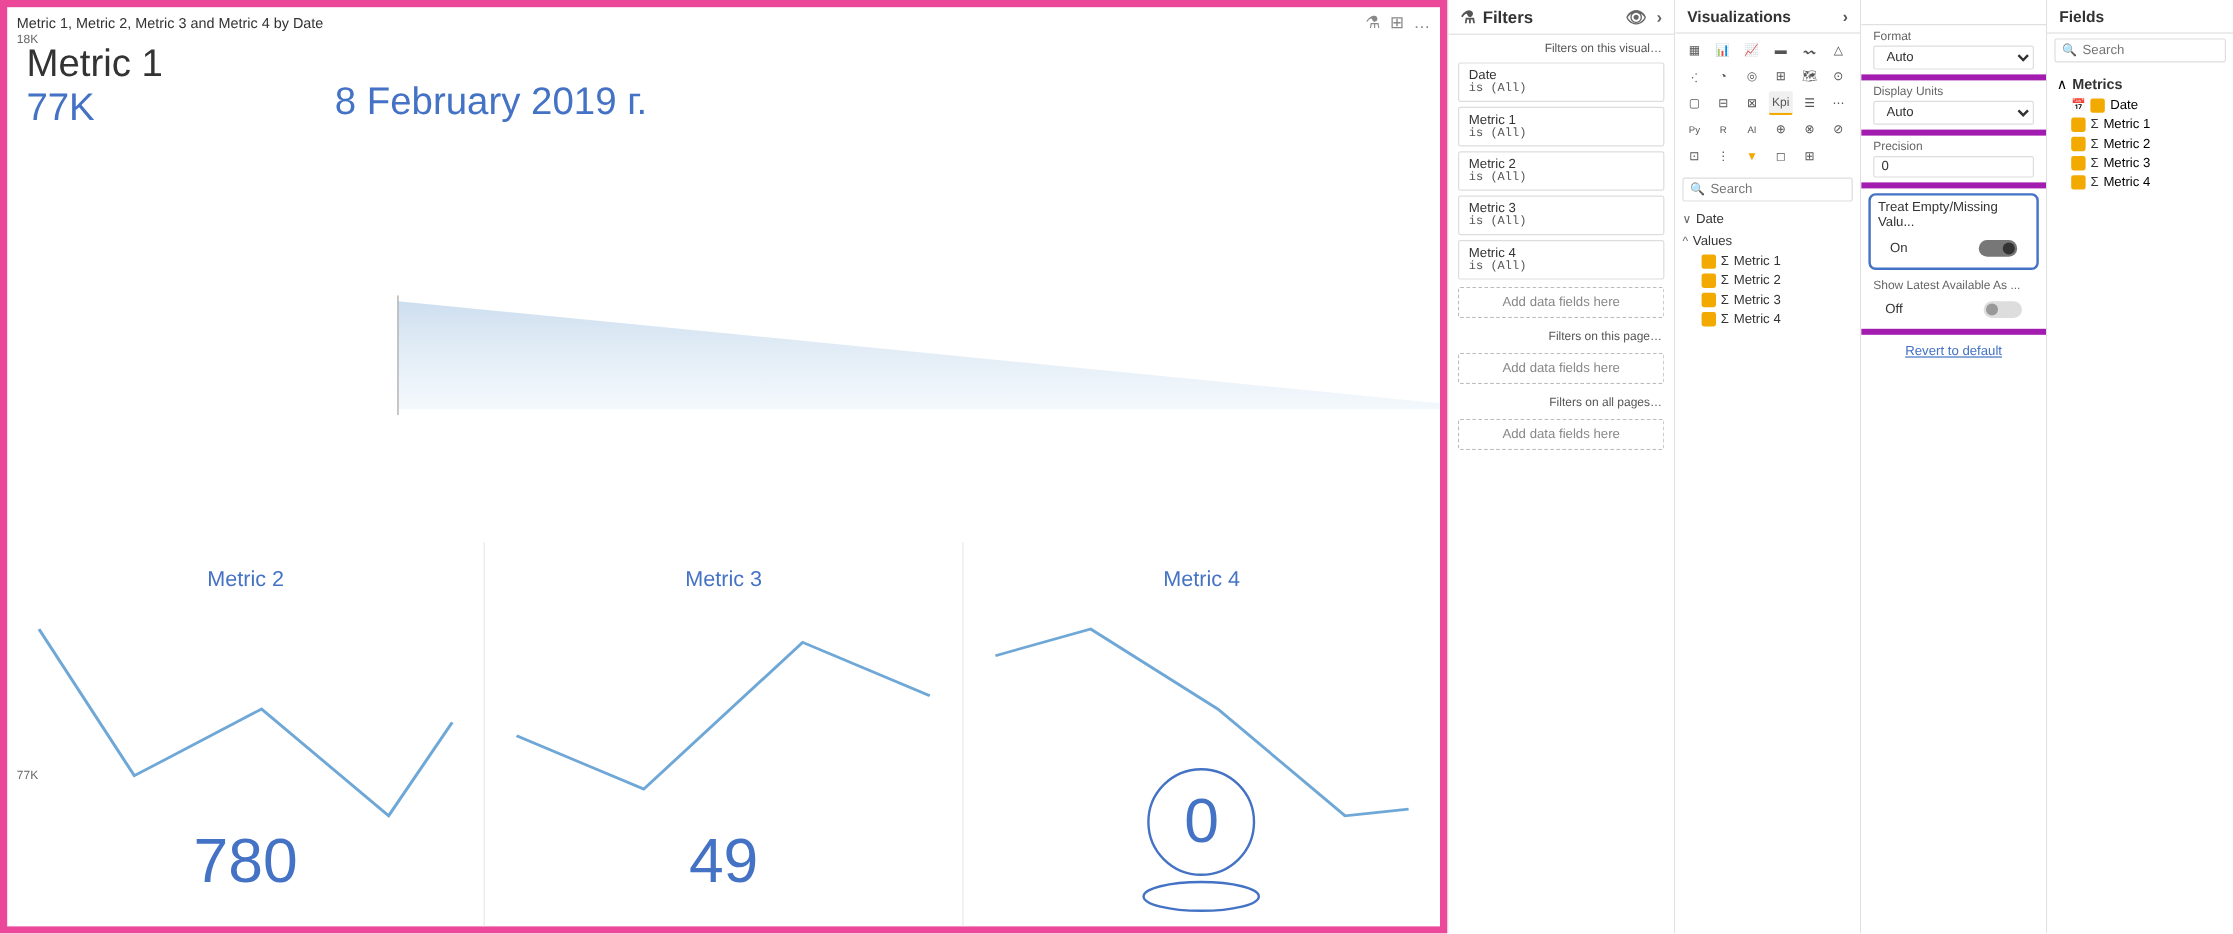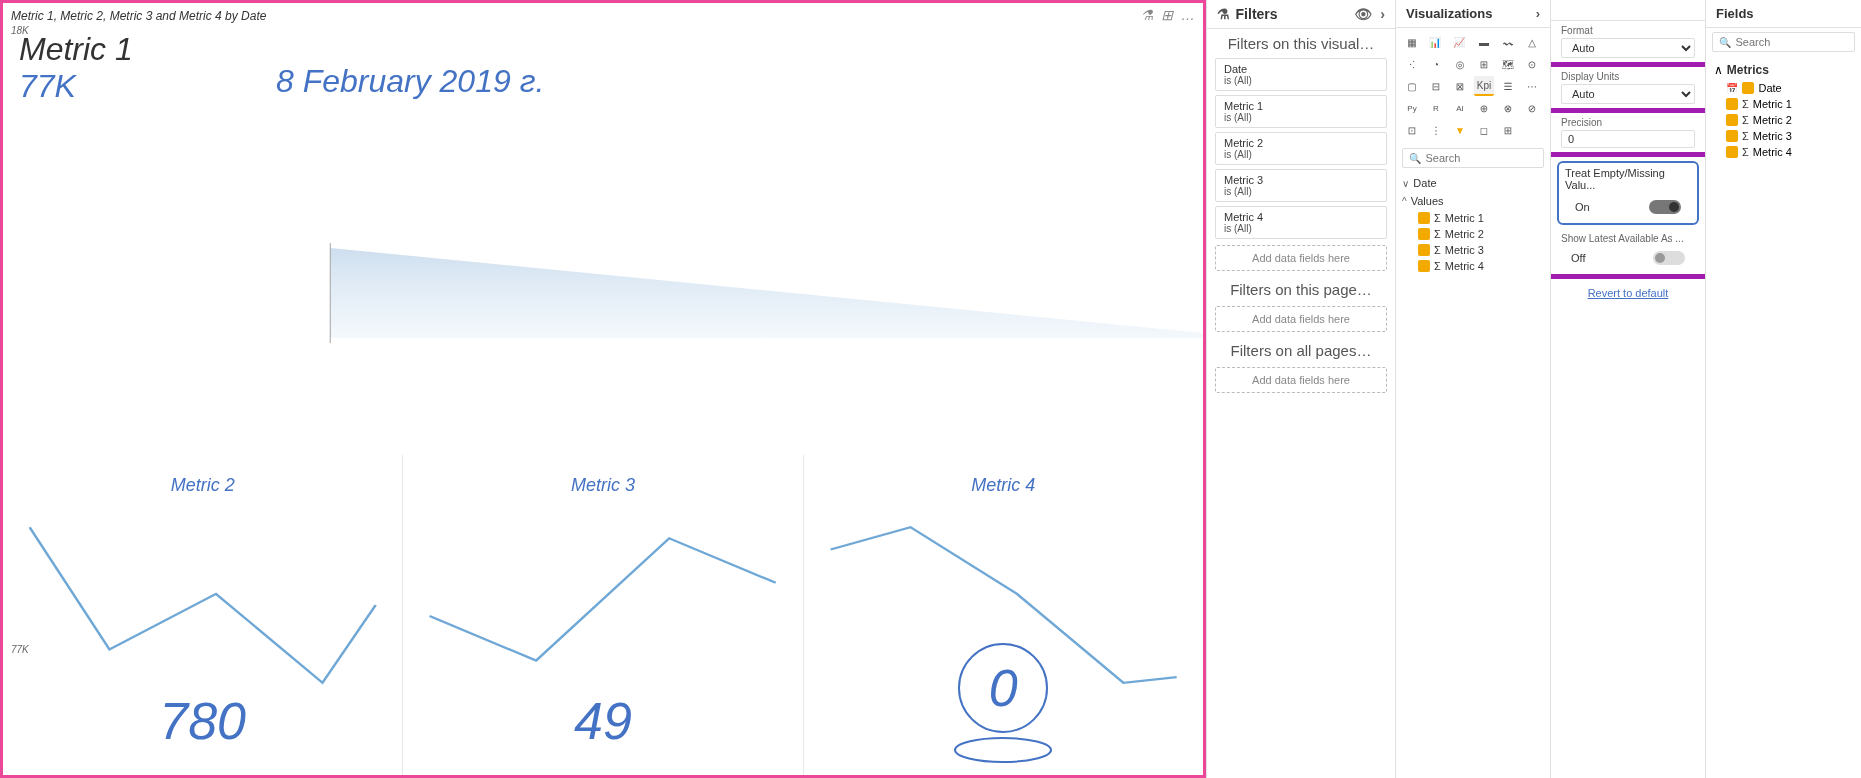--- a/index.html
+++ b/index.html
@@ -2,24 +2,23 @@
 <html><head>
   <meta charset="utf-8">
   <style>
     * { box-sizing: border-box; margin: 0; padding: 0; }
     body { font-family: 'Segoe UI', Arial, sans-serif; background: #fff; display: flex; width: 1861px; height: 778px; overflow: hidden; font-size: 12px; }
 
     
     .chart-area {
       flex: 1;
       position: relative;
-      border: 3px solid #ec4899;
+      border: 6px solid #ec4899;
       overflow: hidden;
       background: #fff;
-      font-style: italic;
     }
 
     .chart-title {
       font-size: 12px;
       color: #333;
       padding: 6px 8px 0;
       border-bottom: none;
     }
 
     .metric1-section {
@@ -145,43 +144,44 @@
       color: #333;
     }
     .filters-header-icons {
       display: flex;
       gap: 8px;
       align-items: center;
       color: #666;
     }
 
     .filter-section-title {
-      font-size: 15px;
+      font-size: 10px;
       color: #555;
       padding: 6px 10px 4px;
       display: flex;
-      justify-content: center;
+      justify-content: flex-end;
       align-items: center;
     }
 
     .filter-item {
       border: 1px solid #ddd;
       margin: 2px 8px;
       padding: 4px 8px;
       border-radius: 2px;
       cursor: pointer;
     }
     .filter-item-name {
       font-size: 11px;
       color: #333;
       font-weight: 500;
     }
     .filter-item-value {
       font-size: 10px;
       color: #555;
+      font-family: Liberation Mono, monospace;
     }
 
     .add-fields-btn {
       border: 1px dashed #bbb;
       margin: 4px 8px;
       padding: 6px;
       text-align: center;
       font-size: 11px;
       color: #888;
       cursor: pointer;

